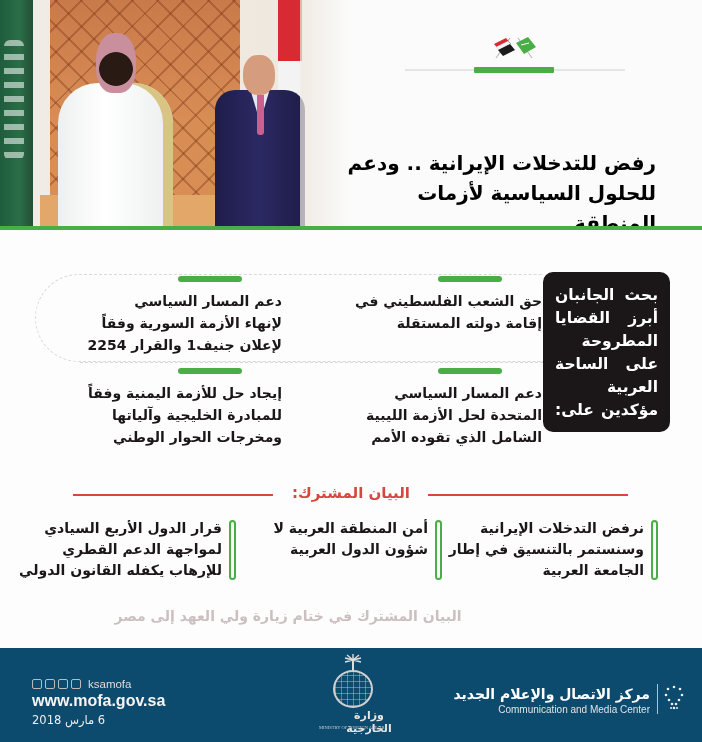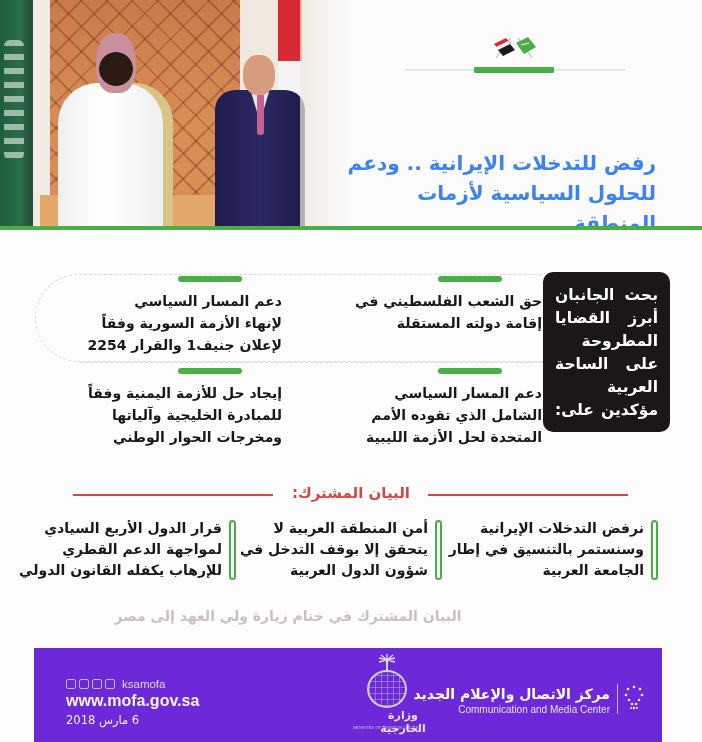--- a/index.html
+++ b/index.html
@@ -36,21 +36,21 @@
     .person2 .shirt { position: absolute; left: 36px; top: 37px; width: 18px; height: 30px; background: #e9e6f0;
              clip-path: polygon(0 0, 100% 0, 50% 100%); }
     .person2 .tie { position: absolute; left: 42px; top: 40px; width: 7px; height: 40px; background: #c8618f; border-radius: 0 0 3px 3px; }
 
     .flags-icon { position: absolute; left: 488px; top: 36px; width: 52px; height: 24px; }
     .title-rule { position: absolute; left: 405px; top: 69px; width: 220px; height: 2px; background: #e5e5e5; }
     .title-rule-accent { position: absolute; left: 474px; top: 67px; width: 80px; height: 6px; background: #4aae47; border-radius: 1px; }
     .main-title { position: absolute; right: 45px; top: 90px; font-family: "DejaVu Sans", sans-serif; font-weight: bold;
              font-size: 34px; color: #e12c2c; direction: rtl; letter-spacing: 0; }
     .subtitle { position: absolute; right: 46px; top: 148px; width: 320px; font-weight: bold; font-size: 20px;
-             line-height: 30px; color: #3b82f6; direction: rtl; text-align: right; }
+             line-height: 30px; color: #000000; direction: rtl; text-align: right; }
     .hero-divider { position: absolute; left: 0; top: 226px; width: 702px; height: 4px; background: #4aae47; }
 
     
     .intro-box { position: absolute; left: 543px; top: 272px; width: 127px; height: 160px; background: #1b1718;
              border-radius: 10px; color: #ffffff; direction: rtl; text-align: justify; text-align-last: justify;
              padding: 12px 12px; font-weight: bold; font-size: 15.5px; line-height: 23px; }
     .intro-box span { display: block; }
     .dash-track { position: absolute; left: 35px; top: 274px; width: 508px; height: 88px;
              border: 1.5px dashed #d9d9d9; border-right: none; border-radius: 46px 0 0 46px; }
     .topic { position: absolute; direction: rtl; text-align: right; font-weight: bold; font-size: 14px; line-height: 22px; color: #1b1718; }
@@ -74,21 +74,21 @@
              border-radius: 5px; }
     .stmt p { white-space: nowrap; }
     .s1 { right: 44px; width: 200px; }
     .s2 { right: 260px; width: 200px; margin-left: 44px; }
     .s3 { right: 466px; width: 205px; }
 
     .footnote { position: absolute; left: 0; width: 576px; top: 608px; text-align: center; direction: rtl;
              font-size: 14px; font-weight: bold; color: #cbbfbf; }
 
     
-    .footer { position: absolute; left: 0; top: 648px; width: 628px; height: 94px; background: #6d28d9; color: #fff; margin-left: 34px; }
+    .footer { position: absolute; left: 0; top: 648px; width: 702px; height: 94px; background: #0c4a6e; color: #fff; }
     .footer-left { position: absolute; left: 32px; top: 30px; }
     .social { display: flex; align-items: center; gap: 3px; font-size: 11px; color: #ddd; }
     .social .ic { width: 10px; height: 10px; border: 1px solid #bbb; border-radius: 2px; display: inline-block; }
     .social .handle { margin-left: 4px; font-family: "Liberation Sans", sans-serif; font-size: 11.5px; }
     .site { font-family: "Liberation Sans", sans-serif; font-weight: bold; font-size: 16px; margin-top: 2px; color: #f5f5f5; }
     .date { font-size: 11.5px; margin-top: 3px; color: #eee; direction: rtl; text-align: left; unicode-bidi: plaintext; }
     .emblem { position: absolute; left: 322px; top: 6px; width: 62px; height: 78px; }
     .emblem .palm { position: absolute; left: 22px; top: 0; width: 18px; height: 18px; }
     .emblem .globe { position: absolute; left: 11px; top: 16px; width: 40px; height: 38px; border-radius: 50%;
              border: 2px solid #cfcfcf; background:
@@ -162,22 +162,22 @@
 </div>
 <div class="topic t2">
   <div class="bar"></div>
   <p>دعم المسار السياسي</p>
   <p>لإنهاء الأزمة السورية وفقاً</p>
   <p>لإعلان جنيف1 والقرار 2254</p>
 </div>
 <div class="topic t3">
   <div class="bar"></div>
   <p>دعم المسار السياسي</p>
+  <p>المتحدة لحل الأزمة الليبية</p>
   <p>الشامل الذي تقوده الأمم</p>
-  <p>المتحدة لحل الأزمة الليبية</p>
 </div>
 <div class="topic t4">
   <div class="bar"></div>
   <p>إيجاد حل للأزمة اليمنية وفقاً</p>
   <p>للمبادرة الخليجية وآلياتها</p>
   <p>ومخرجات الحوار الوطني</p>
 </div>
 
 <div class="joint-header">
   <div class="line l"></div>
@@ -187,21 +187,20 @@
 
 <div class="stmt s1">
   <div class="bracket"></div>
   <p>نرفض التدخلات الإيرانية</p>
   <p>وسنستمر بالتنسيق في إطار</p>
   <p>الجامعة العربية</p>
 </div>
 <div class="stmt s2">
   <div class="bracket"></div>
   <p>أمن المنطقة العربية لا</p>
-  <p>يتحقق إلا بوقف التدخل في</p>
   <p>شؤون الدول العربية</p>
 </div>
 <div class="stmt s3">
   <div class="bracket"></div>
   <p>قرار الدول الأربع السيادي</p>
   <p>لمواجهة الدعم القطري</p>
   <p>للإرهاب يكفله القانون الدولي</p>
 </div>
 
 <div class="footnote">البيان المشترك في ختام زيارة ولي العهد إلى مصر</div>

